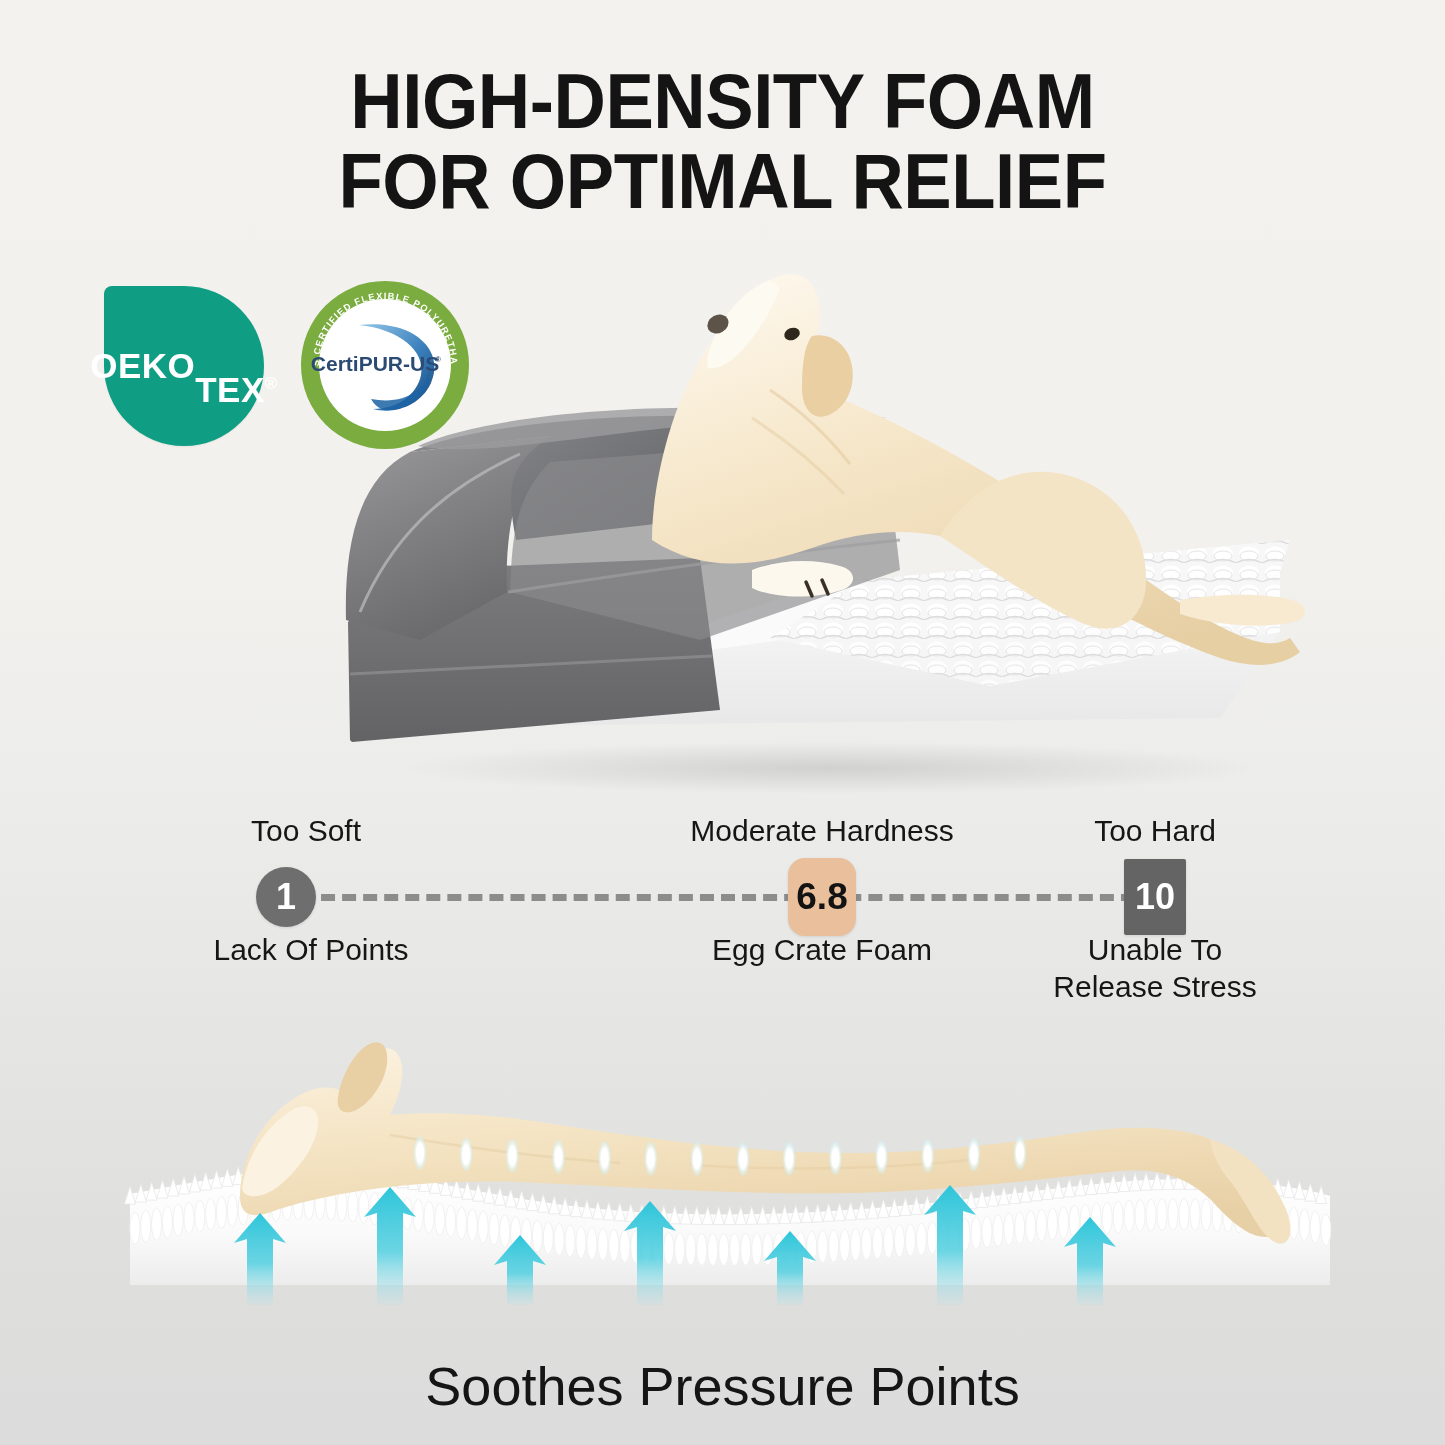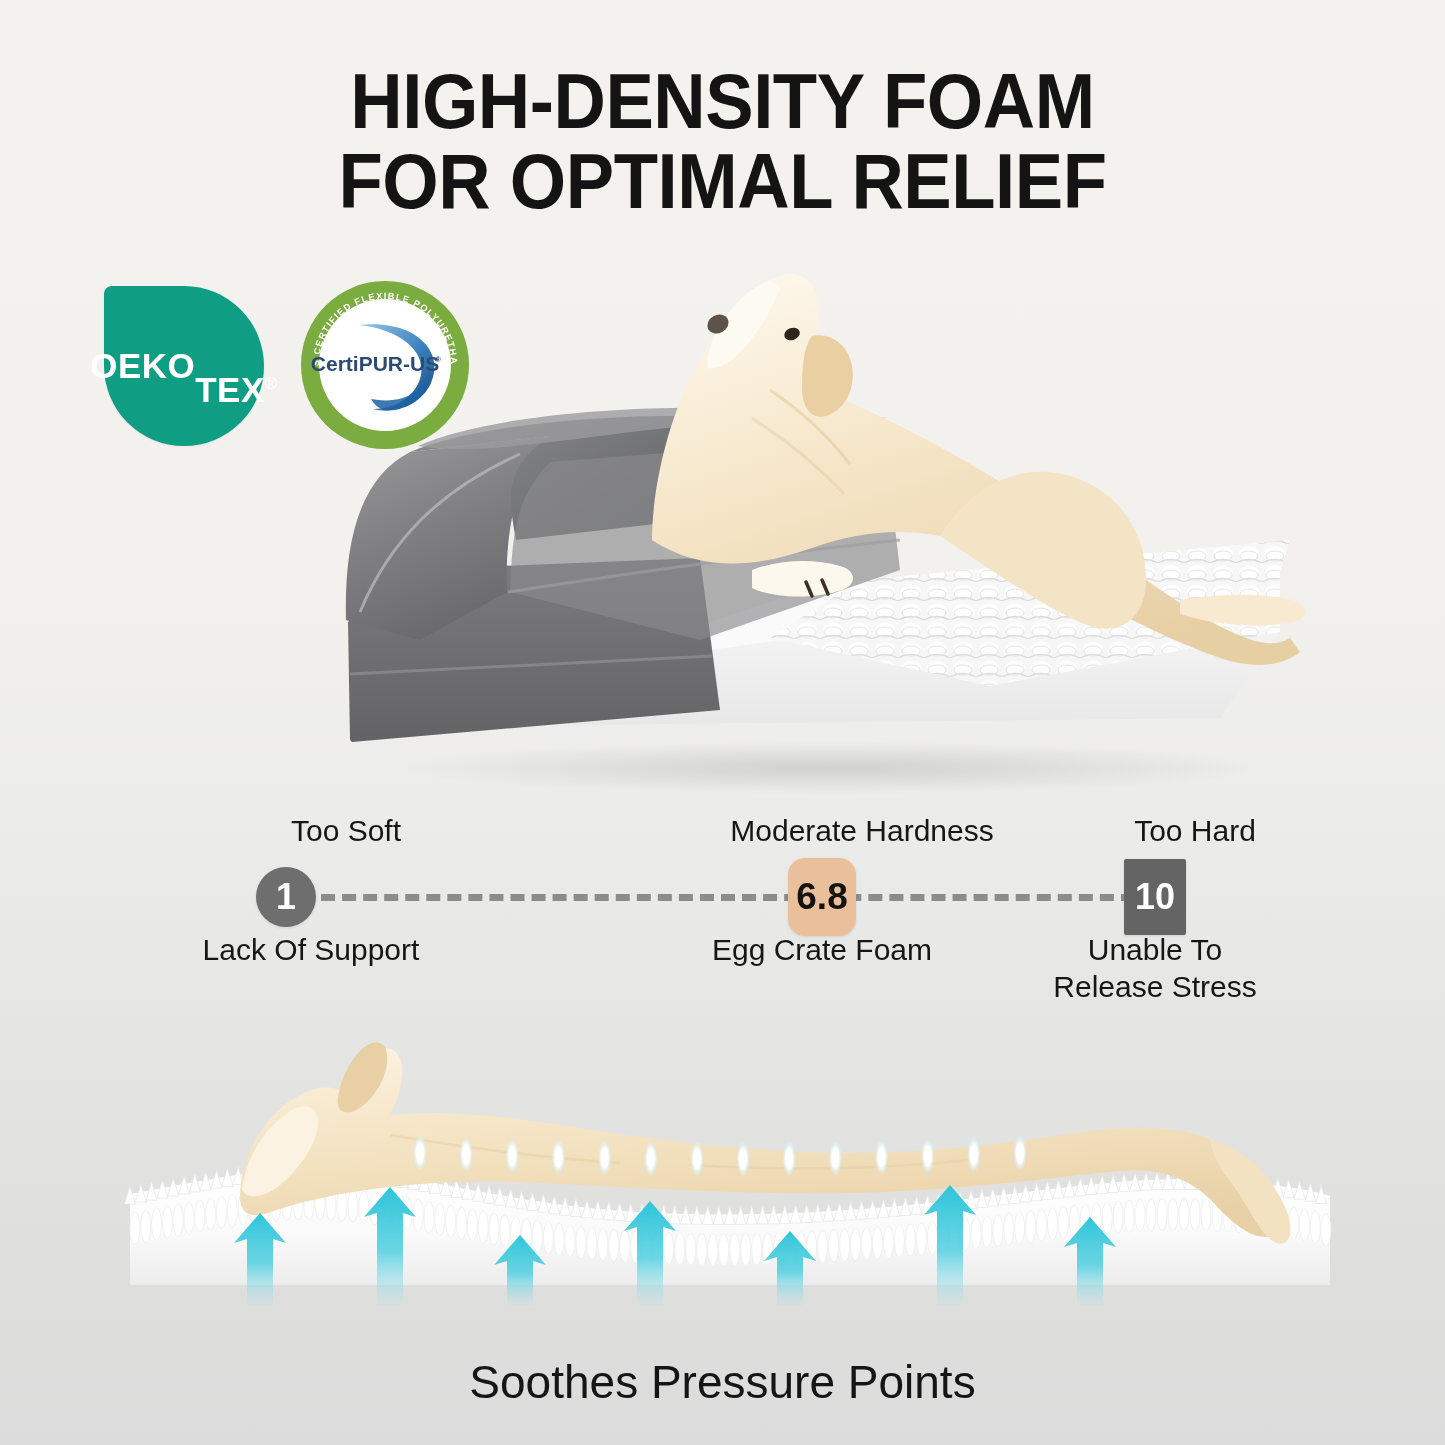--- a/index.html
+++ b/index.html
@@ -105,21 +105,20 @@
     height: 200px;
   }
   .scale-top-label {
     position: absolute;
     font-size: 30px;
     color: #161616;
     text-align: center;
     white-space: nowrap;
     transform: translateX(-50%);
     top: 8px;
-    margin-left: 40px;
   }
   .scale-bot-label {
     position: absolute;
     font-size: 30px;
     color: #161616;
     text-align: center;
     white-space: nowrap;
     transform: translateX(-50%);
     top: 126px;
     line-height: 1.22;
@@ -174,21 +173,21 @@
   }
   #pressure-svg { position: absolute; inset: 0; }
 
   
   #footer-caption {
     position: absolute;
     left: 0;
     top: 1355px;
     width: 1445px;
     text-align: center;
-    font-size: 46px;
+    font-size: 54px;
     color: #151515;
   }
 </style>
 </head>
 <body>
 
 <div id="page">
 
   <div id="title-block">
     <div class="title-line">HIGH-DENSITY FOAM</div>
@@ -339,21 +338,21 @@
 
     <div class="scale-top-label" style="left:306px">Too Soft</div>
     <div class="scale-top-label" style="left:822px">Moderate Hardness</div>
     <div class="scale-top-label" style="left:1155px">Too Hard</div>
 
     <div class="badge" id="badge-low" style="left:286px">1</div>
     <div class="badge" id="badge-mid" style="left:822px">6.8</div>
     <div class="badge" id="badge-high" style="left:1155px">10</div>
 
     <div class="scale-bot-label" style="left:311px">
-      <div>Lack Of Support</div>
+      <div>Lack Of Points</div>
     </div>
     <div class="scale-bot-label" style="left:822px">
       <div>Egg Crate Foam</div>
     </div>
     <div class="scale-bot-label" style="left:1155px">
       <div>Unable To</div>
       <div>Release Stress</div>
     </div>
   </div>
 

